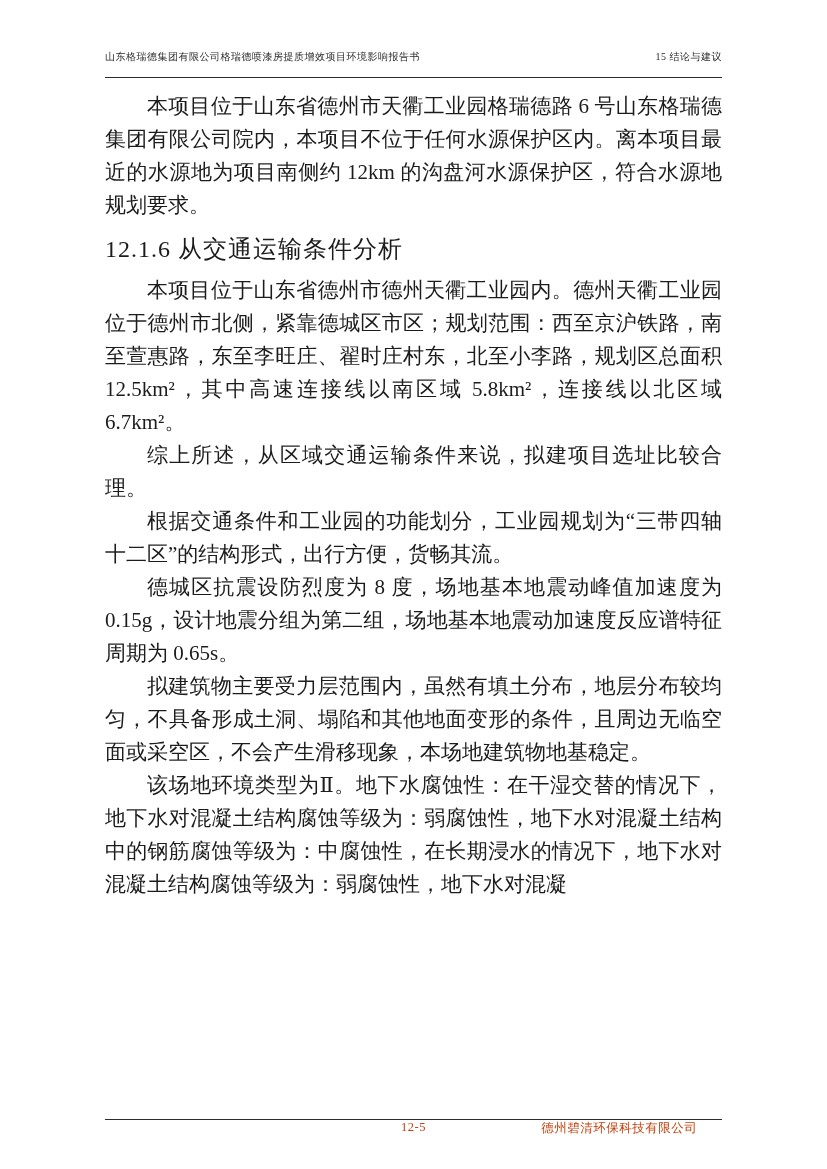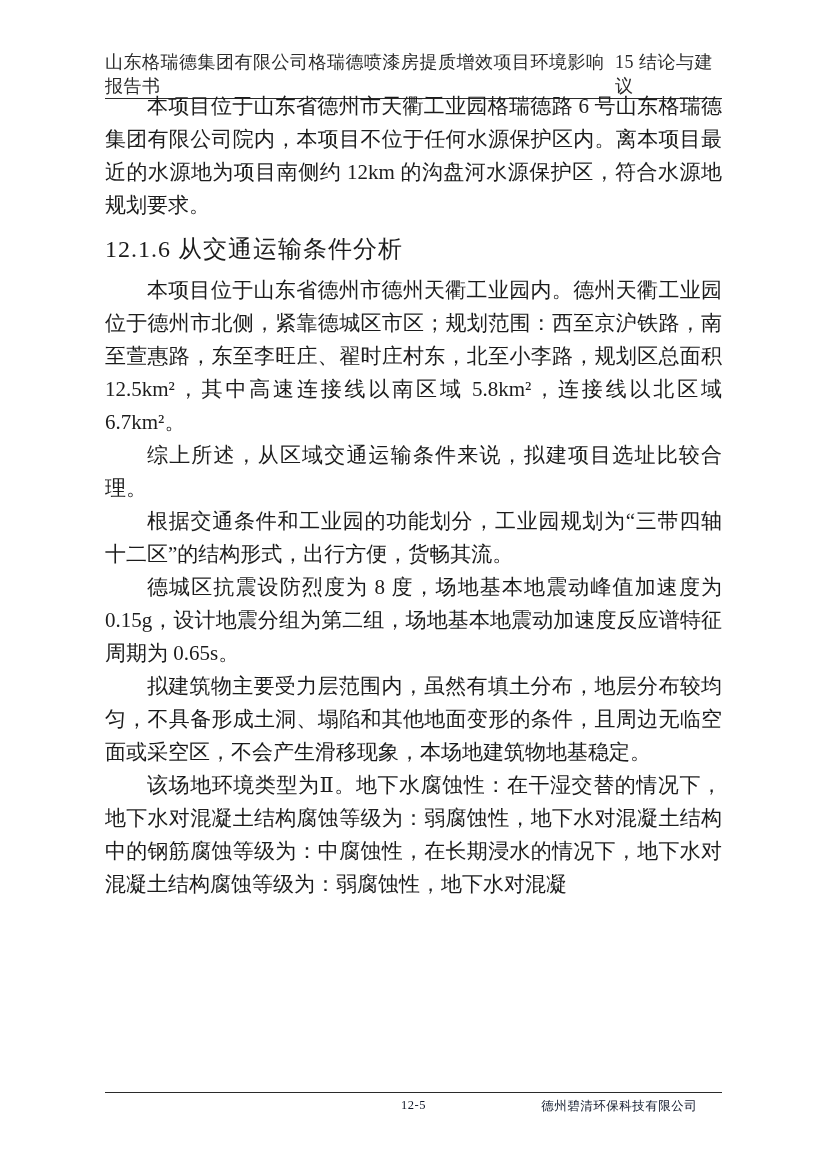--- a/index.html
+++ b/index.html
@@ -13,24 +13,24 @@
     color: #1f1f1f;
   }
   .header {
     position: absolute;
     left: 105px;
     width: 617px;
     top: 50px;
     display: flex;
     justify-content: space-between;
     align-items: flex-end;
-    font-size: 18px;
+    font-size: 10px;
     color: #2b2b2b;
     border-bottom: 1.5px solid #2b2b2b;
-    padding-bottom: 0;
+    padding-bottom: 13px;
     letter-spacing: 0.5px;
   }
   .content {
     position: absolute;
     left: 105px;
     width: 617px;
     top: 90px;
     font-size: 21px;
     line-height: 33px;
     text-align: justify;
@@ -46,26 +46,25 @@
     font-size: 24px;
     font-weight: normal;
     text-indent: 0;
     text-align: left;
     letter-spacing: 1px;
   }
   .footer {
     position: absolute;
     left: 105px;
     width: 617px;
-    top: 1092px;
+    top: 1119px;
     border-top: 1.5px solid #2b2b2b;
-    padding-top: 5px;
     display: flex;
     font-size: 12.5px;
-    color: #0f172a;
+    color: #c2410c;
     letter-spacing: 0.5px;
   }
   .footer .f-spacer { flex: 1; }
   .footer .f-page { flex: 1; text-align: center; }
   .footer .f-company { flex: 1; text-align: center; }
 </style>
 </head>
 <body>
 
 <div class="page">

